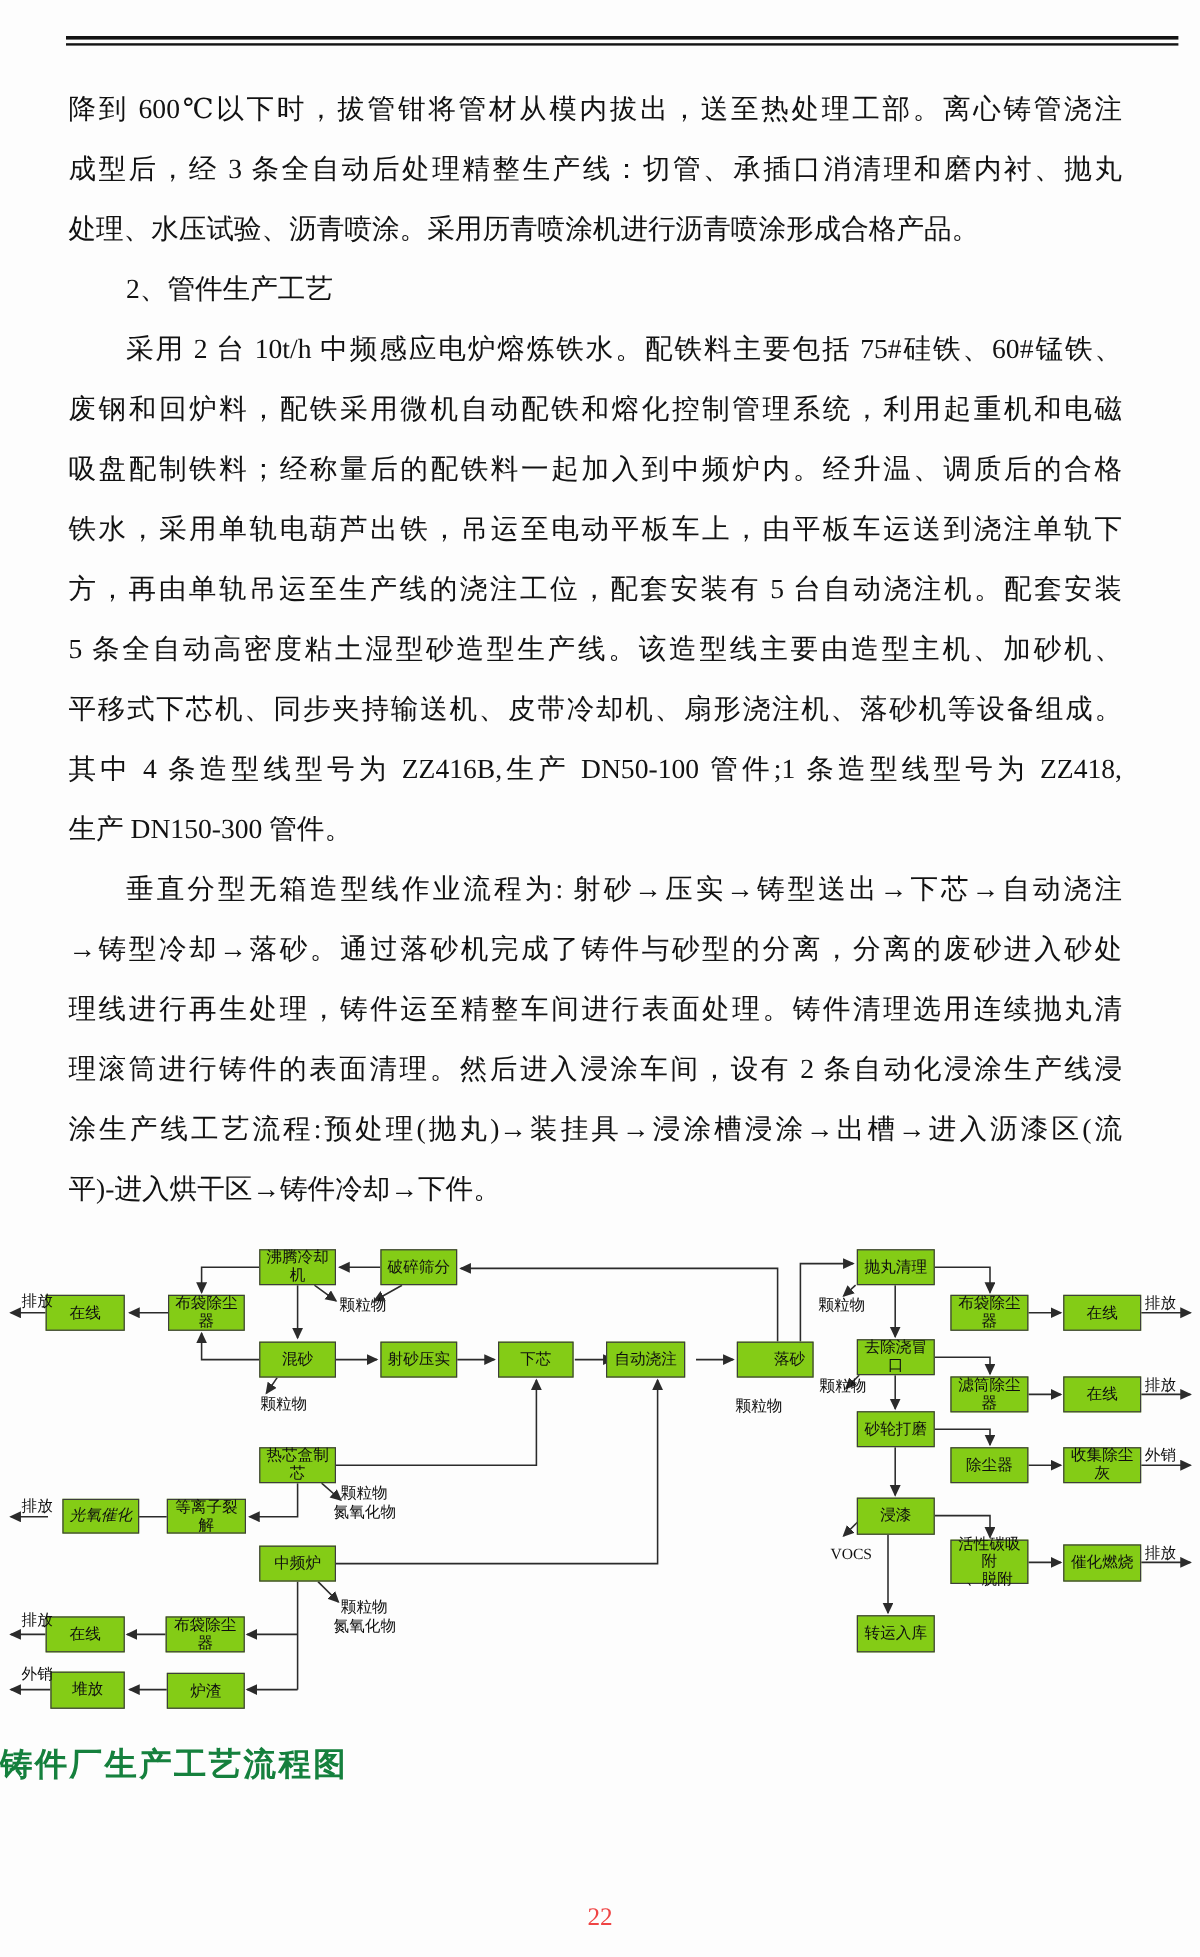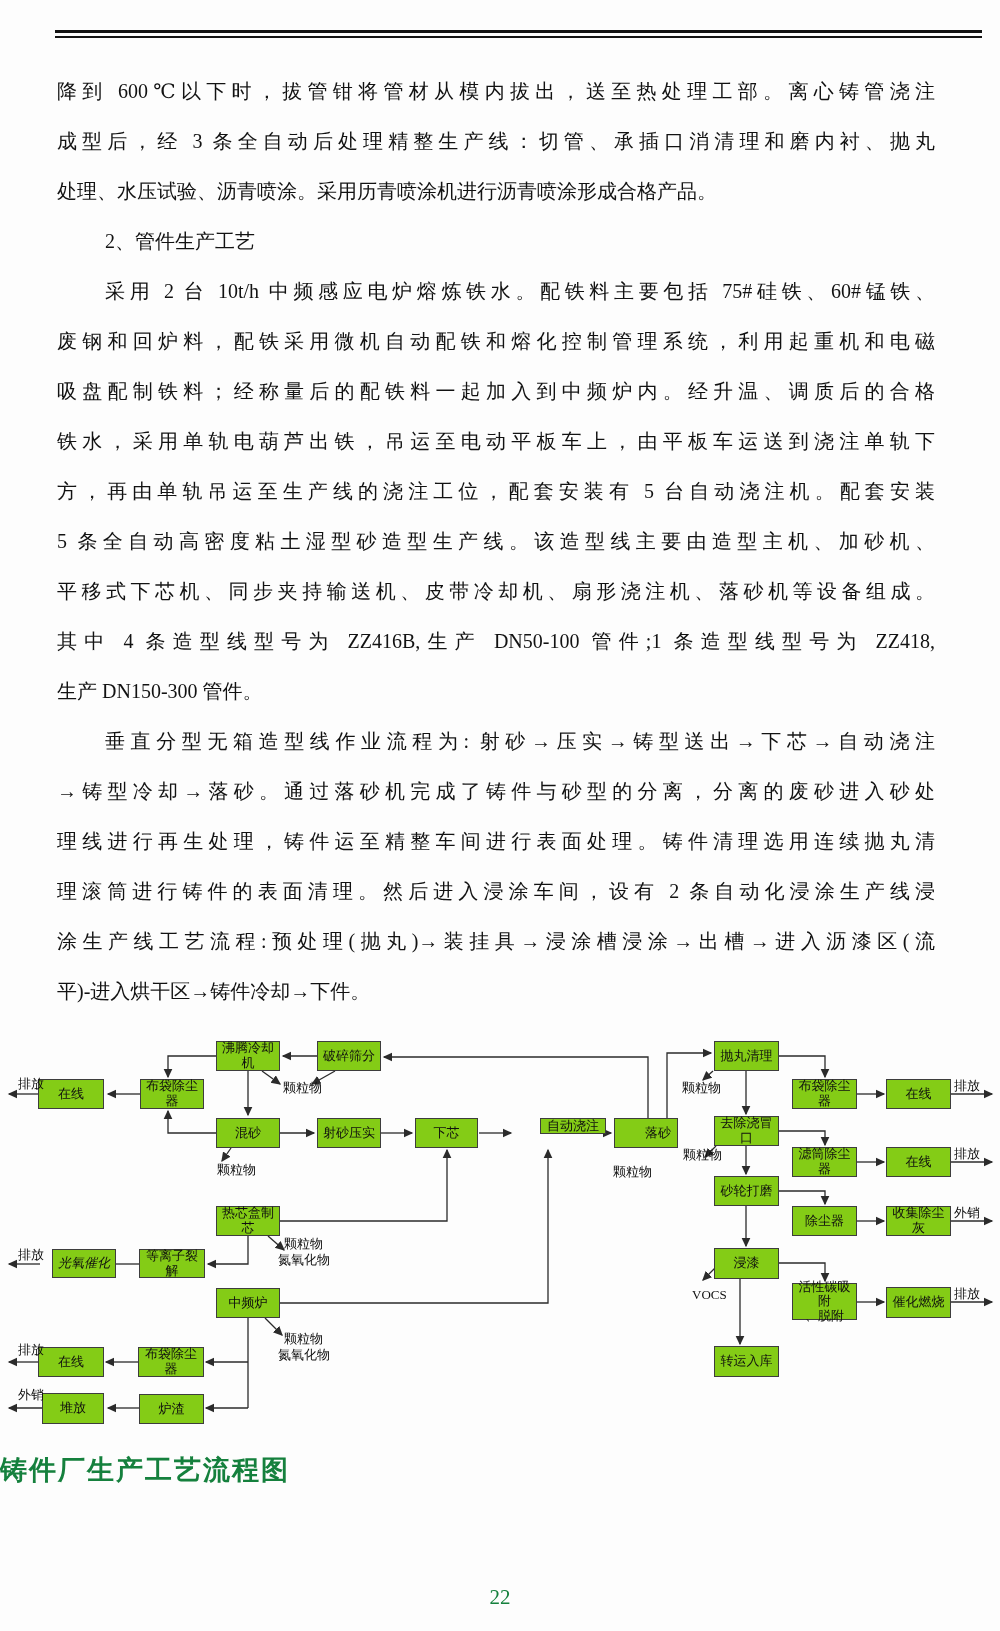--- a/index.html
+++ b/index.html
@@ -13,21 +13,21 @@
     position:absolute;top:5px;left:0;right:0;text-align:center;
     font-size:21px;letter-spacing:1px;color:#101010;white-space:nowrap;
   }
   .hdr-rule{
     position:absolute;top:30px;left:55px;width:927px;height:3px;
     border-top:3px solid #141414;border-bottom:2px solid #141414;
   }
   
   .bline{
     position:absolute;left:57px;width:878px;height:50px;line-height:50px;
-    font-size:20px;white-space:nowrap;color:#121212;
+    font-size:23px;white-space:nowrap;color:#121212;
   }
   .bline.just{text-align:justify;text-align-last:justify;}
   .bline.ind{left:105px;width:830px;}
   
   .flow-svg{position:absolute;top:0;left:0;pointer-events:none;}
   .flow-svg polyline, .flow-svg line{stroke:#2b2b2b;stroke-width:1.3;fill:none;}
   .fnode{
     position:absolute;border:1px solid #3d3d3d;background:#84cc16;
     display:flex;align-items:center;justify-content:center;text-align:center;
     font-size:13px;line-height:1.12;color:#0f0f0f;white-space:pre-line;
@@ -35,21 +35,21 @@
   }
   .flabel{
     position:absolute;font-size:13px;color:#0f0f0f;white-space:pre;line-height:1.15;
   }
   .caption{
     position:absolute;top:1452px;left:0;width:945px;
     font-size:27px;font-weight:700;letter-spacing:2px;color:#15803d;
   }
   .pagenum{
     position:absolute;top:1585px;left:0;right:0;text-align:center;
-    font-size:21px;color:#15803d;
+    font-size:21px;color:#ef4444;
   }
 </style>
 </head>
 <body>
 
 <div class="page">
 
   <div class="hdr-rule"></div>
 
   <div>
@@ -133,21 +133,21 @@
         </g>
     </svg>
     <div id="node-layer">
         <div class="fnode" style="left: 38px; top: 1079px; width: 66px; height: 30px;">在线</div>
         <div class="fnode" style="left: 140px; top: 1079px; width: 64px; height: 30px;">布袋除尘器</div>
         <div class="fnode" style="left: 216px; top: 1041px; width: 64px; height: 30px;">沸腾冷却机</div>
         <div class="fnode" style="left: 317px; top: 1041px; width: 64px; height: 30px;">破碎筛分</div>
         <div class="fnode" style="left: 216px; top: 1118px; width: 64px; height: 30px;">混砂</div>
         <div class="fnode" style="left: 317px; top: 1118px; width: 64px; height: 30px;">射砂压实</div>
         <div class="fnode" style="left: 415px; top: 1118px; width: 63px; height: 30px;">下芯</div>
-        <div class="fnode" style="left: 540px; top: 1118px; width: 66px; height: 16px;">自动浇注</div>
+        <div class="fnode" style="left: 505px; top: 1118px; width: 66px; height: 30px;">自动浇注</div>
         <div class="fnode" style="left: 614px; top: 1118px; width: 64px; height: 30px; padding-left: 24px;">落砂</div>
         <div class="fnode" style="left: 714px; top: 1041px; width: 65px; height: 30px;">抛丸清理</div>
         <div class="fnode" style="left: 792px; top: 1079px; width: 65px; height: 30px;">布袋除尘器</div>
         <div class="fnode" style="left: 886px; top: 1079px; width: 65px; height: 30px;">在线</div>
         <div class="fnode" style="left: 714px; top: 1116px; width: 65px; height: 30px;">去除浇冒口</div>
         <div class="fnode" style="left: 792px; top: 1147px; width: 65px; height: 30px;">滤筒除尘器</div>
         <div class="fnode" style="left: 886px; top: 1147px; width: 65px; height: 30px;">在线</div>
         <div class="fnode" style="left: 714px; top: 1176px; width: 65px; height: 30px;">砂轮打磨</div>
         <div class="fnode" style="left: 792px; top: 1206px; width: 65px; height: 30px;">除尘器</div>
         <div class="fnode" style="left: 886px; top: 1206px; width: 65px; height: 30px;">收集除尘灰</div>

